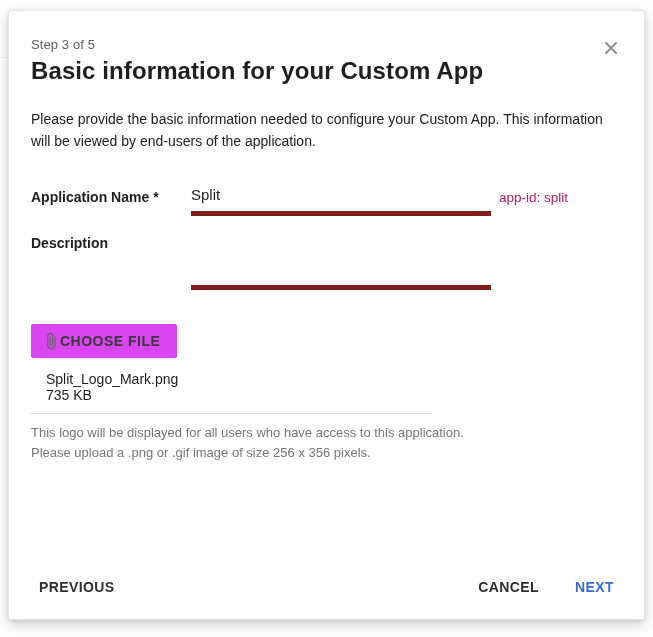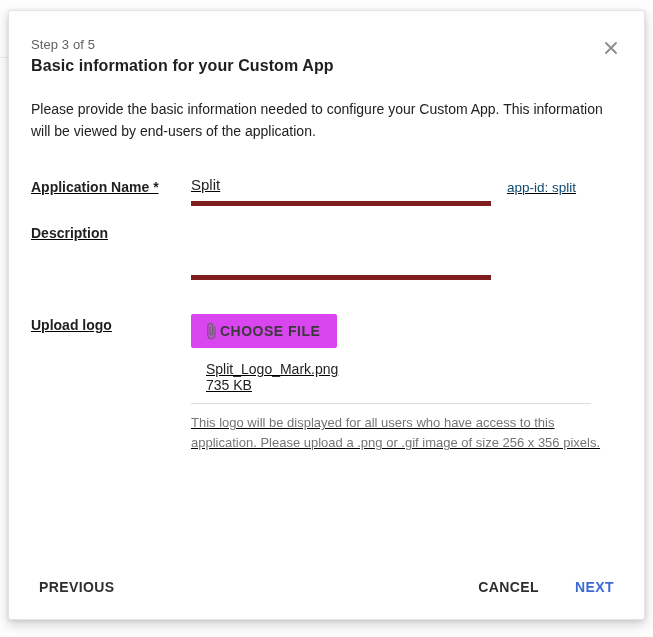--- a/index.html
+++ b/index.html
@@ -29,48 +29,48 @@
     position: absolute; top: 24px; right: 20px;
     width: 26px; height: 26px;
     background: none; border: none; padding: 4px; cursor: pointer;
     color: #8a8a8a; line-height: 0;
   }
   .step {
     font-size: 13px; color: #616161; letter-spacing: .1px;
   }
   .title {
     margin: 5px 0 5px 0;
-    font-size: 16px; font-weight: 700; color: #1f1f1f; letter-spacing: .1px;
+    font-size: 24px; font-weight: 700; color: #1f1f1f; letter-spacing: .1px;
   }
   .intro {
     margin: 23px 0 0 0;
     font-size: 14px; color: #222222; line-height: 1.58; max-width: 592px;
   }
-  .form-row { display: flex; align-items: flex-start; text-decoration: underline; }
+  .form-row { display: flex; align-items: flex-start; }
   .row-name { margin-top: 34px; }
   .row-desc { margin-top: 16px; }
   .row-upload { margin-top: 34px; }
   .field-label {
     flex: none; width: 160px;
     font-size: 14px; font-weight: 700; color: #1f1f1f; padding-top: 3px;
   }
   .input-col { flex: none; width: 300px; }
   .text-input {
     display: block; width: 300px; box-sizing: border-box;
     border: none; border-bottom: 5px solid #7f1d1d;
     background: transparent; outline: none;
     font-family: "Liberation Sans", sans-serif;
     font-size: 15px; color: #1f1f1f;
     padding: 0 0 8px 0; border-radius: 0;
   }
   .desc-wrap { height: 58px; display: flex; align-items: flex-end; }
   .desc-input { padding-bottom: 4px; }
   .hint {
-    margin-left: 16px; padding-top: 4px;
-    font-size: 13.5px; color: #0c4a6e;
+    margin-left: 8px; padding-top: 4px;
+    font-size: 13.5px; color: #be185d;
   }
   .upload-col { flex: 1; }
   .choose-file {
     display: inline-flex; align-items: center; 
     height: 34px; padding: 0 17px 0 11px;
     background: #d946ef; border: none; border-radius: 2px;
     font-family: "Liberation Sans", sans-serif;
     font-size: 14px; font-weight: 700; letter-spacing: .5px;
     color: #3a3a3a; cursor: pointer;
   }
@@ -125,21 +125,20 @@
     </div>
 
     <div class="form-row row-desc">
       <div class="field-label">Description</div>
       <div class="input-col desc-wrap">
         <input class="text-input desc-input" type="text" value="" style="">
       </div>
     </div>
 
     <div class="form-row row-upload">
-      <div class="field-label">Upload logo</div>
       <div class="upload-col">
 
         <button class="choose-file">
           <svg width="18" height="18" viewBox="0 0 24 24">
             <path fill="#616161" d="M16.5 6v11.5c0 2.21-1.79 4-4 4s-4-1.79-4-4V5c0-1.38 1.12-2.5 2.5-2.5s2.5 1.12 2.5 2.5v10.5c0 .55-.45 1-1 1s-1-.45-1-1V6H10v9.5c0 1.38 1.12 2.5 2.5 2.5s2.5-1.12 2.5-2.5V5c0-2.21-1.79-4-4-4S7 2.79 7 5v12.5c0 3.04 2.46 5.5 5.5 5.5s5.5-2.46 5.5-5.5V6h-1.5z"></path>
           </svg>
           <span>CHOOSE FILE</span>
         </button>
 
         <div class="file-row">

